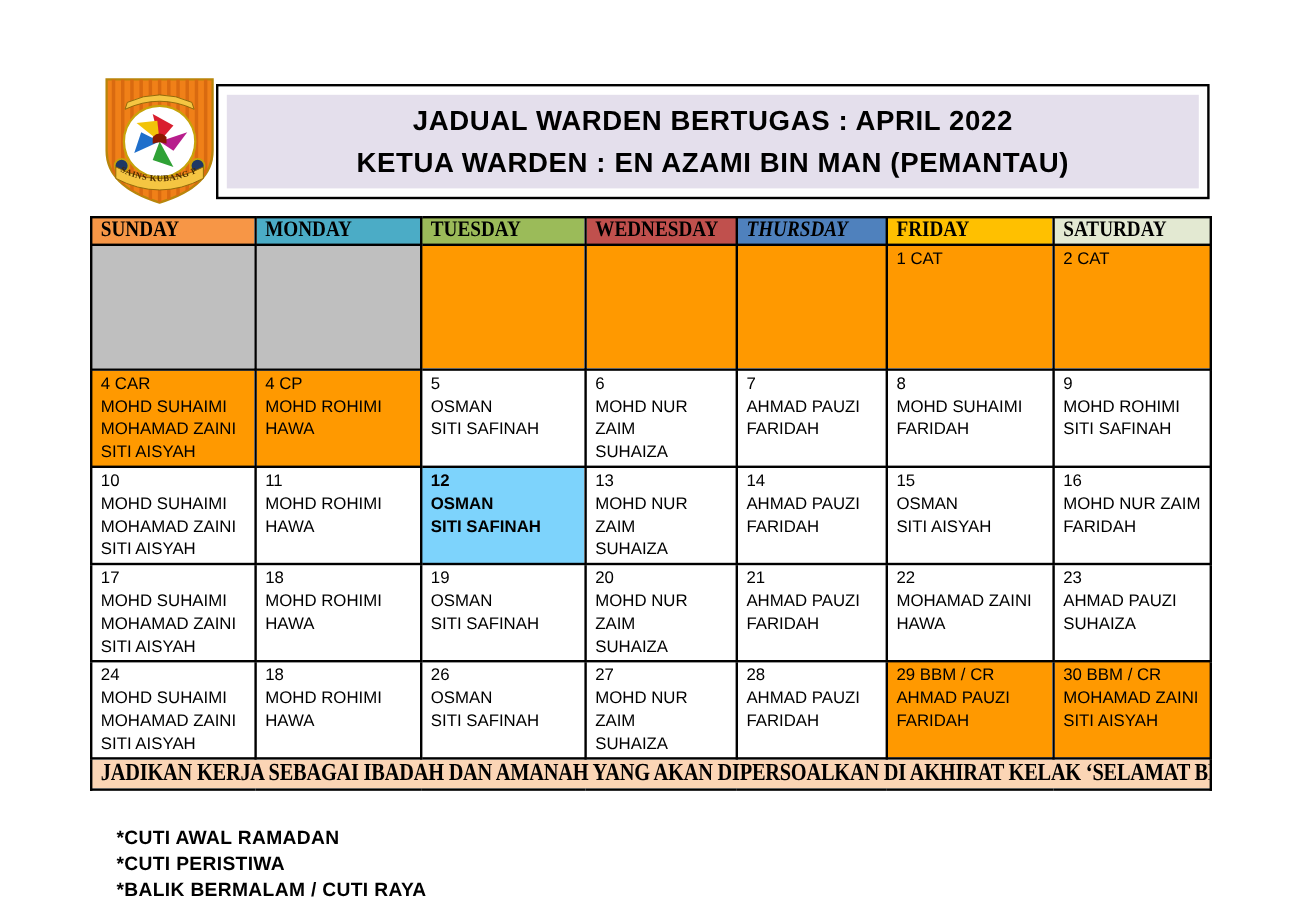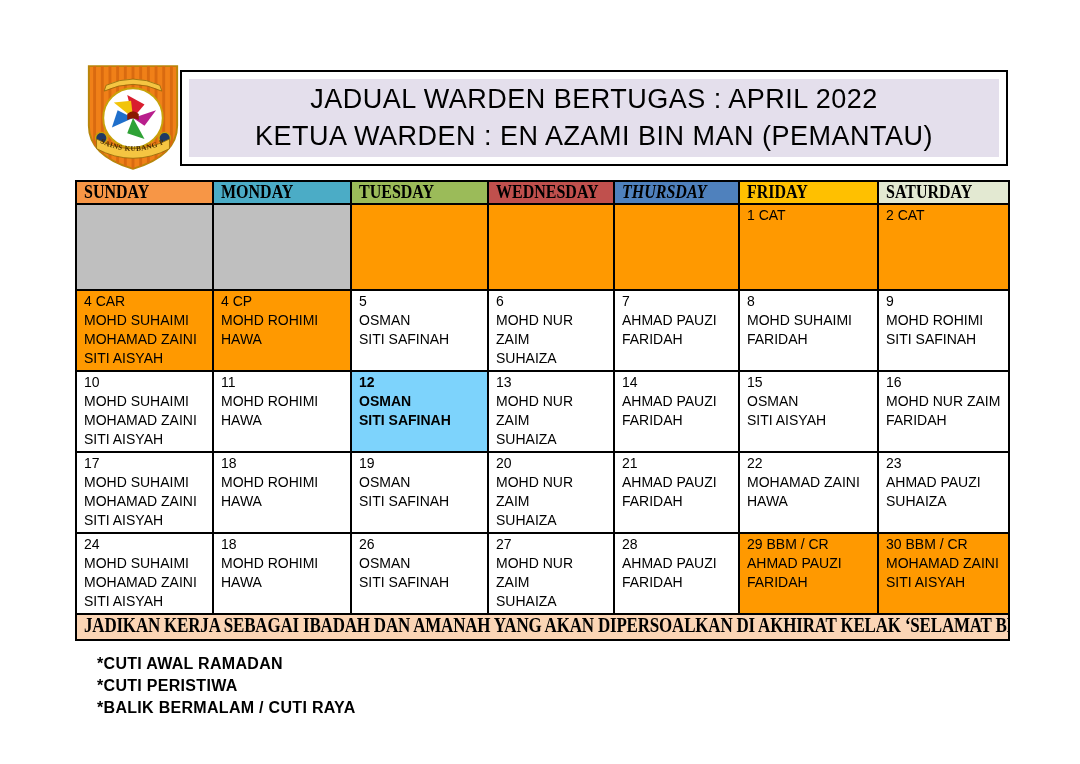--- a/index.html
+++ b/index.html
@@ -13,54 +13,54 @@
   .title-box{
     position:absolute;left:180px;top:70px;width:828px;height:96px;
     background:#ffffff;border:2px solid #000;box-sizing:border-box;
   }
   .title-inner{
     position:absolute;left:7px;top:7px;right:7px;bottom:7px;
     background:#E4DFEC;display:flex;flex-direction:column;
     justify-content:space-evenly;align-items:center;
   }
   .title-line{
-    font-weight:normal;font-size:27px;letter-spacing:0.5px;white-space:nowrap;
+    font-weight:bold;font-size:23px;letter-spacing:0.5px;white-space:nowrap;
   }
   
   table.cal{
     position:absolute;left:75px;top:180px;width:933px;
     border-collapse:collapse;table-layout:fixed;
   }
   table.cal td,table.cal th{
     border:2px solid #000;padding:1px 6px 2px 7px;vertical-align:top;
     box-sizing:border-box;overflow:hidden;
   }
   th.day{
     font-family:"Liberation Serif",serif;font-weight:bold;font-size:16px;
     letter-spacing:0px;height:21px;padding:0;text-align:left;
     vertical-align:middle;transform-origin:center;
   }
   th.day span{display:inline-block;transform:scaleY(1.15);}
   td.cell{
     font-size:14px;line-height:19px;font-weight:normal;
   }
-  tr.wk1 td{height:86px;}
+  tr.wk1 td{height:104px;}
   tr.wk2 td{height:77px;}
   tr.wk3 td{height:75px;}
   tr.wk4 td{height:76px;}
   tr.wk5 td{height:77px;}
   td.banner{
     background:#FBD5B5;text-align:center;vertical-align:middle;
     font-family:"Liberation Serif",serif;font-weight:bold;font-size:17px;
     height:26px;padding:0;
   }
   td.banner span{display:inline-block;transform:scaleY(1.2);letter-spacing:-0.2px;white-space:nowrap;}
   
   .footnotes{
-    position:absolute;left:97px;top:653px;
+    position:absolute;left:97px;top:688px;
     font-weight:bold;font-size:16px;line-height:22px;letter-spacing:0.3px;
   }
 </style>
 </head>
 <body>
 
 <div class="logo">
   <svg viewBox="0 0 100 114" width="96" height="110">
     <defs>
       <clipPath id="shieldClip">

